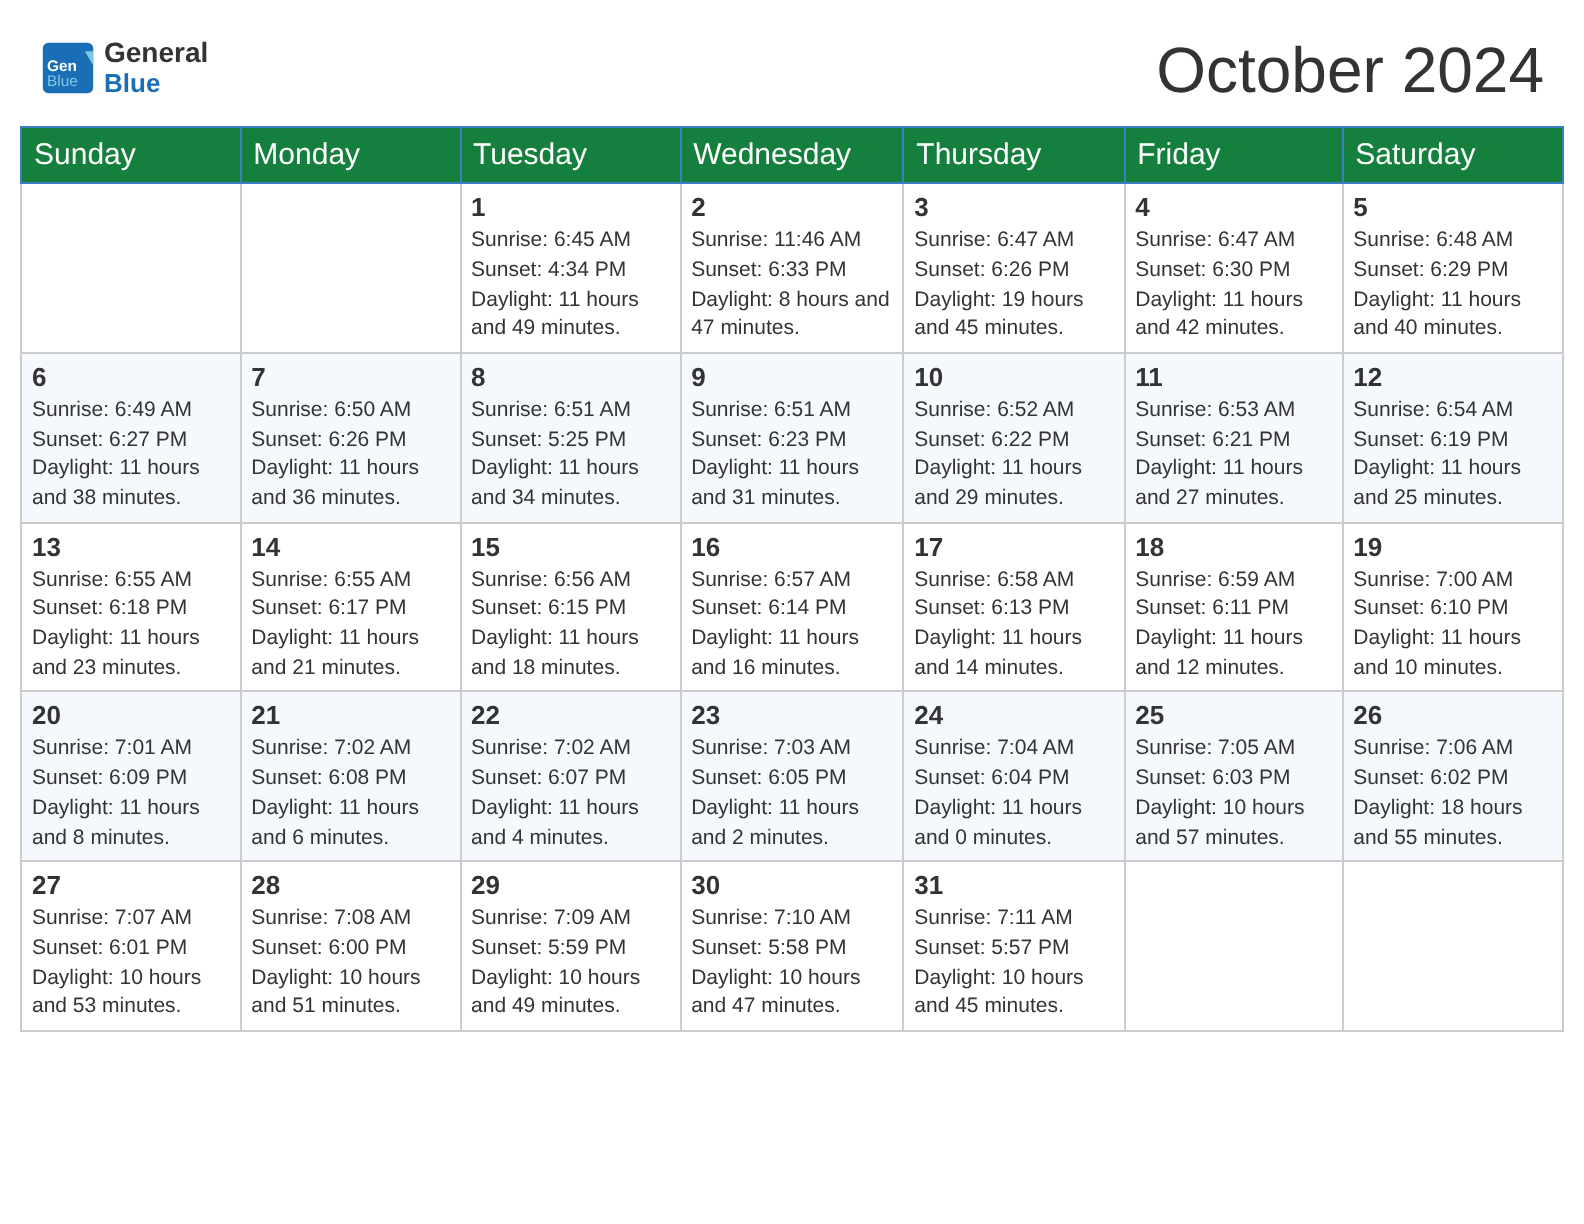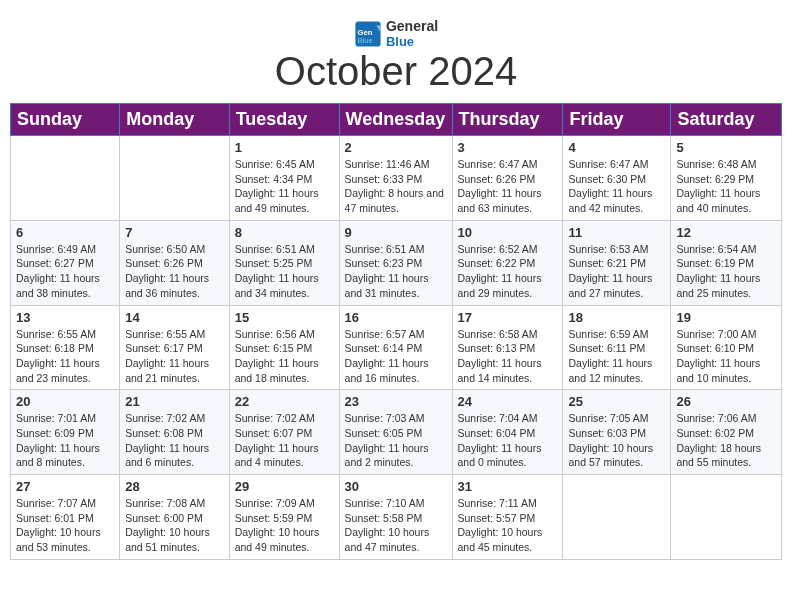--- a/index.html
+++ b/index.html
@@ -6,58 +6,57 @@
     body {
       font-family: Arial, sans-serif;
       background: #fff;
       width: 792px;
       min-height: 612px;
       padding: 10px;
     }
     .header {
       display: flex;
       justify-content: space-between;
-      align-items: center;
+      align-items: flex-start;
       padding: 8px 10px 4px 10px;
-      flex-direction: column;
     }
     .logo {
       display: flex;
       align-items: center;
       gap: 4px;
     }
     .logo-icon {
       width: 28px;
       height: 28px;
     }
     .title-block {
       text-align: right;
     }
     .month-title {
-      font-size: 40px;
+      font-size: 32px;
       font-weight: normal;
       color: #333;
       line-height: 1.1;
     }
     .location-title {
       font-size: 16px;
       color: #333;
     }
     .calendar {
       width: 100%;
       border-collapse: collapse;
       margin-top: 6px;
     }
     .calendar th {
-      background-color: #701a75;
+      background-color: #15803d;
       color: #fff;
       text-align: left;
       padding: 5px 6px;
-      font-size: 18px;
-      font-weight: bold;
+      font-size: 15px;
+      font-weight: normal;
       border: 1px solid #3d7fc1;
     }
     .calendar td {
       border: 1px solid #ccc;
       vertical-align: top;
       padding: 4px 5px;
       width: 113px;
       min-height: 80px;
       font-size: 10.5px;
       color: #333;
@@ -119,21 +118,21 @@
         <td>
           <span class="day-number">1</span>
           <div class="day-info"><span>Sunrise: 6:45 AM</span><br><span>Sunset: 4:34 PM</span><br><span>Daylight: 11 hours and 49 minutes.</span></div>
         </td>
         <td>
           <span class="day-number">2</span>
           <div class="day-info"><span>Sunrise: 11:46 AM</span><br><span>Sunset: 6:33 PM</span><br><span>Daylight: 8 hours and 47 minutes.</span></div>
         </td>
         <td>
           <span class="day-number">3</span>
-          <div class="day-info"><span>Sunrise: 6:47 AM</span><br><span>Sunset: 6:26 PM</span><br><span>Daylight: 11 hours and 63 minutes.</span></div>
+          <div class="day-info"><span>Sunrise: 6:47 AM</span><br><span>Sunset: 6:26 PM</span><br><span>Daylight: 19 hours and 45 minutes.</span></div>
         </td>
         <td>
           <span class="day-number">4</span>
           <div class="day-info"><span>Sunrise: 6:47 AM</span><br><span>Sunset: 6:30 PM</span><br><span>Daylight: 11 hours and 42 minutes.</span></div>
         </td>
         <td>
           <span class="day-number">5</span>
           <div class="day-info"><span>Sunrise: 6:48 AM</span><br><span>Sunset: 6:29 PM</span><br><span>Daylight: 11 hours and 40 minutes.</span></div>
         </td>
       </tr>

